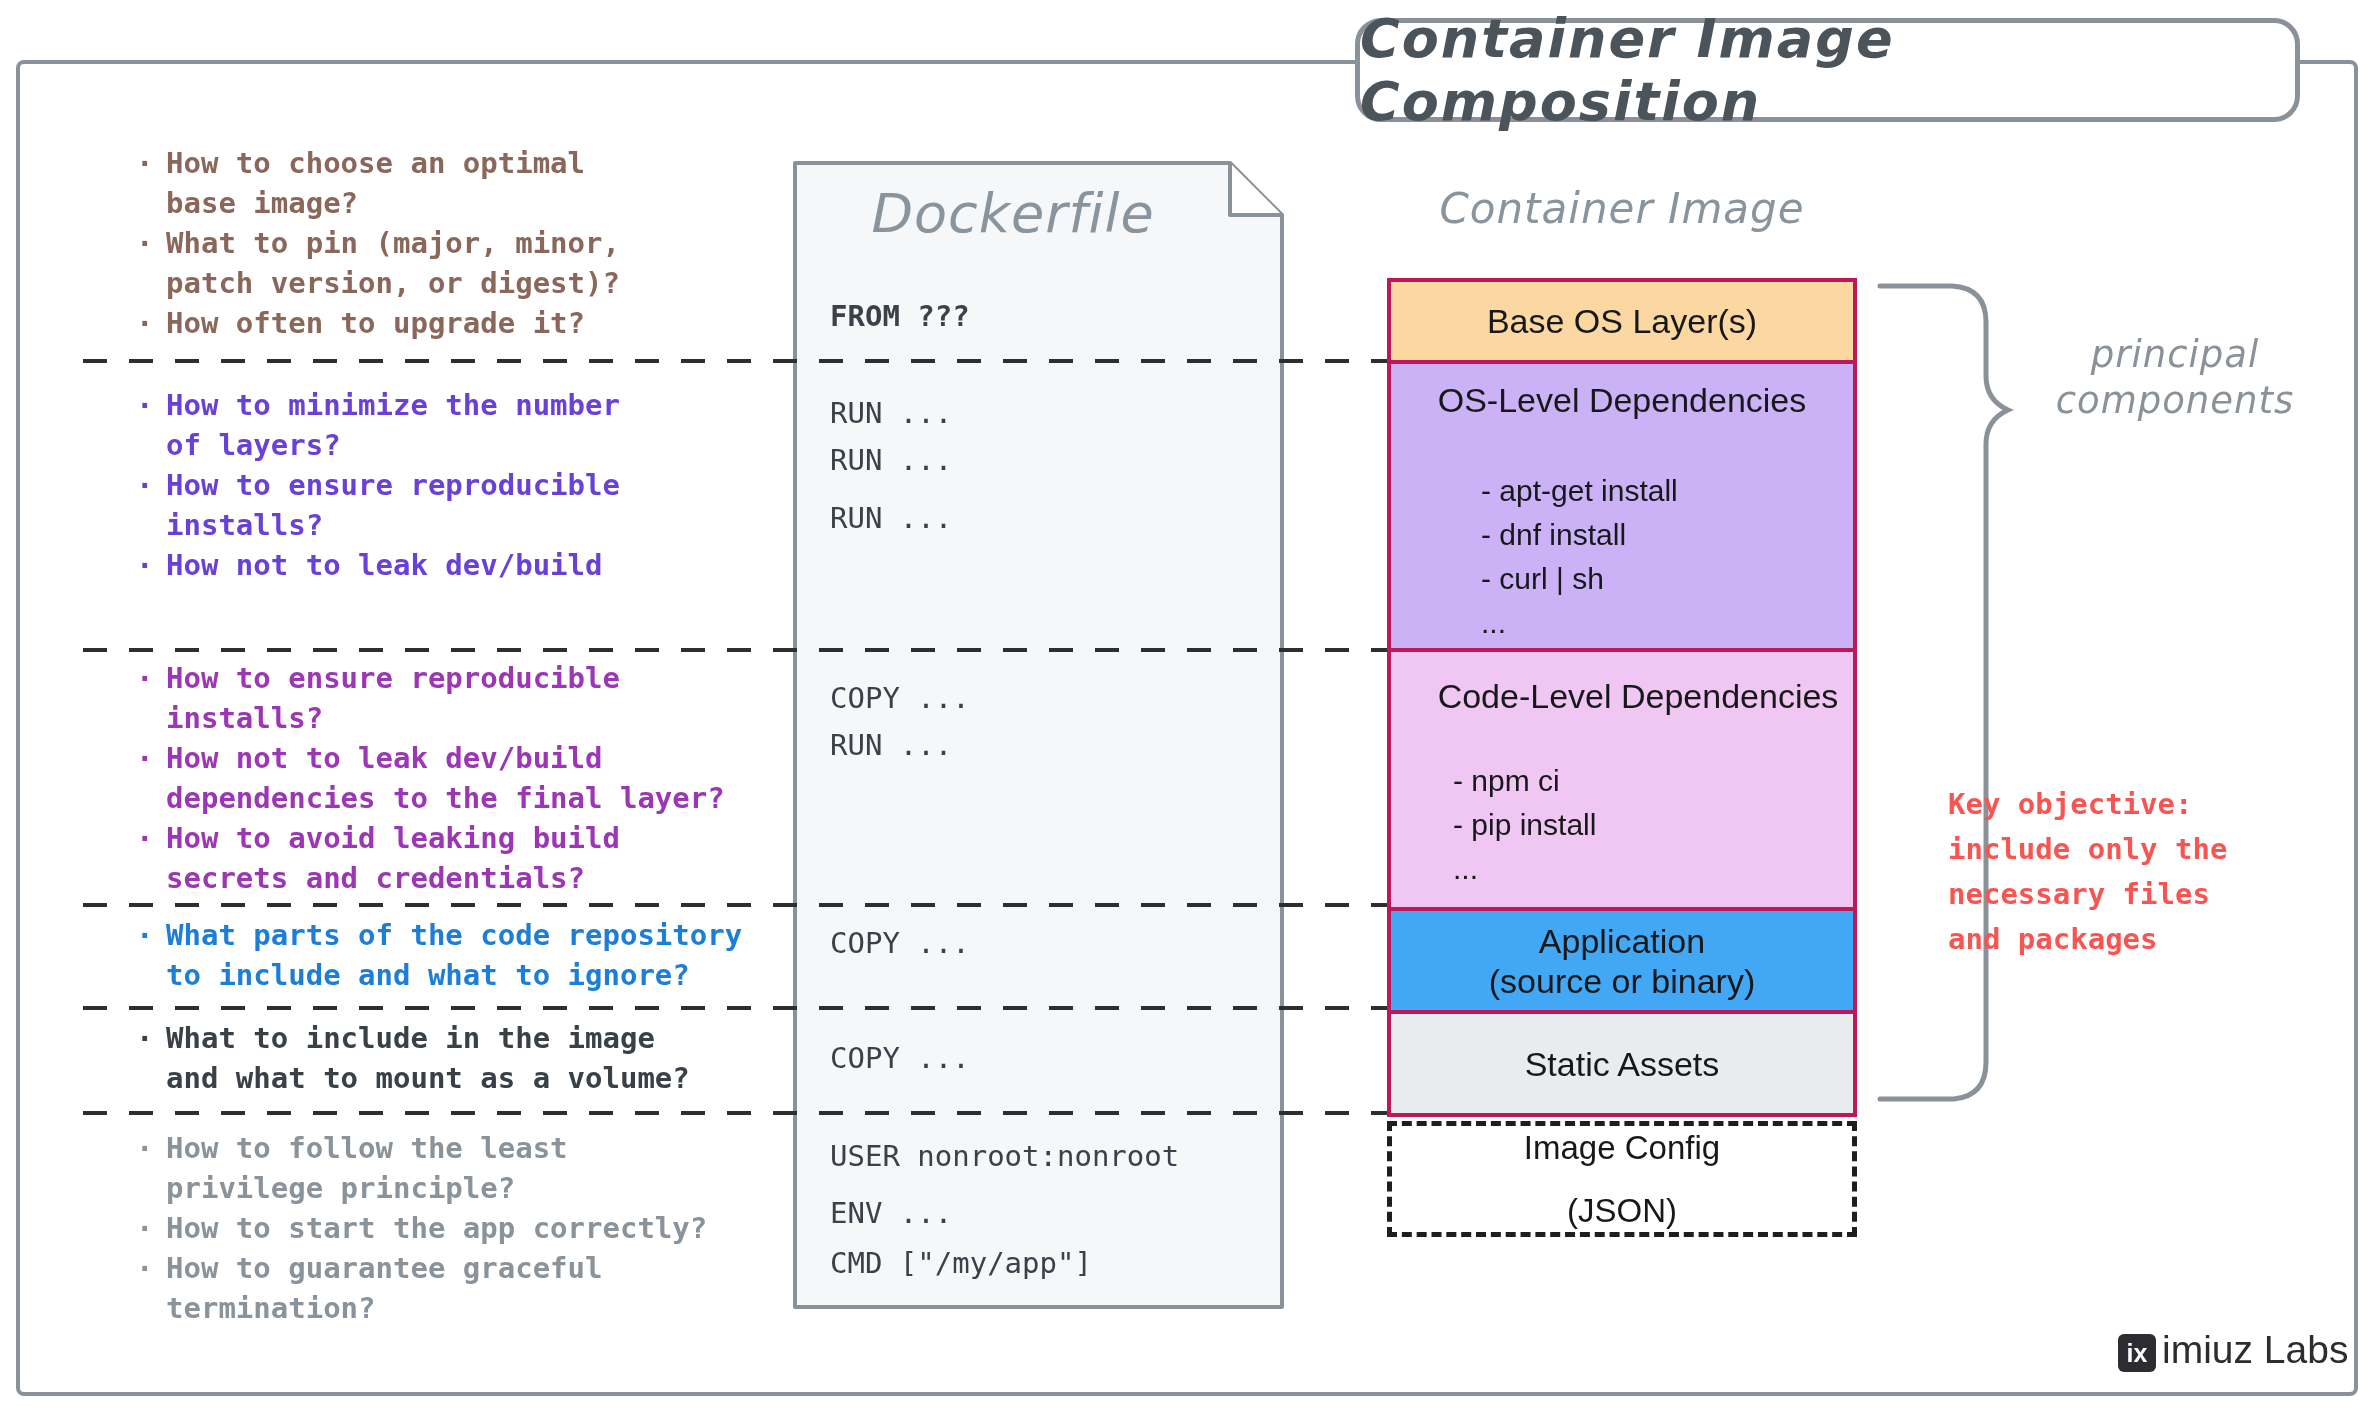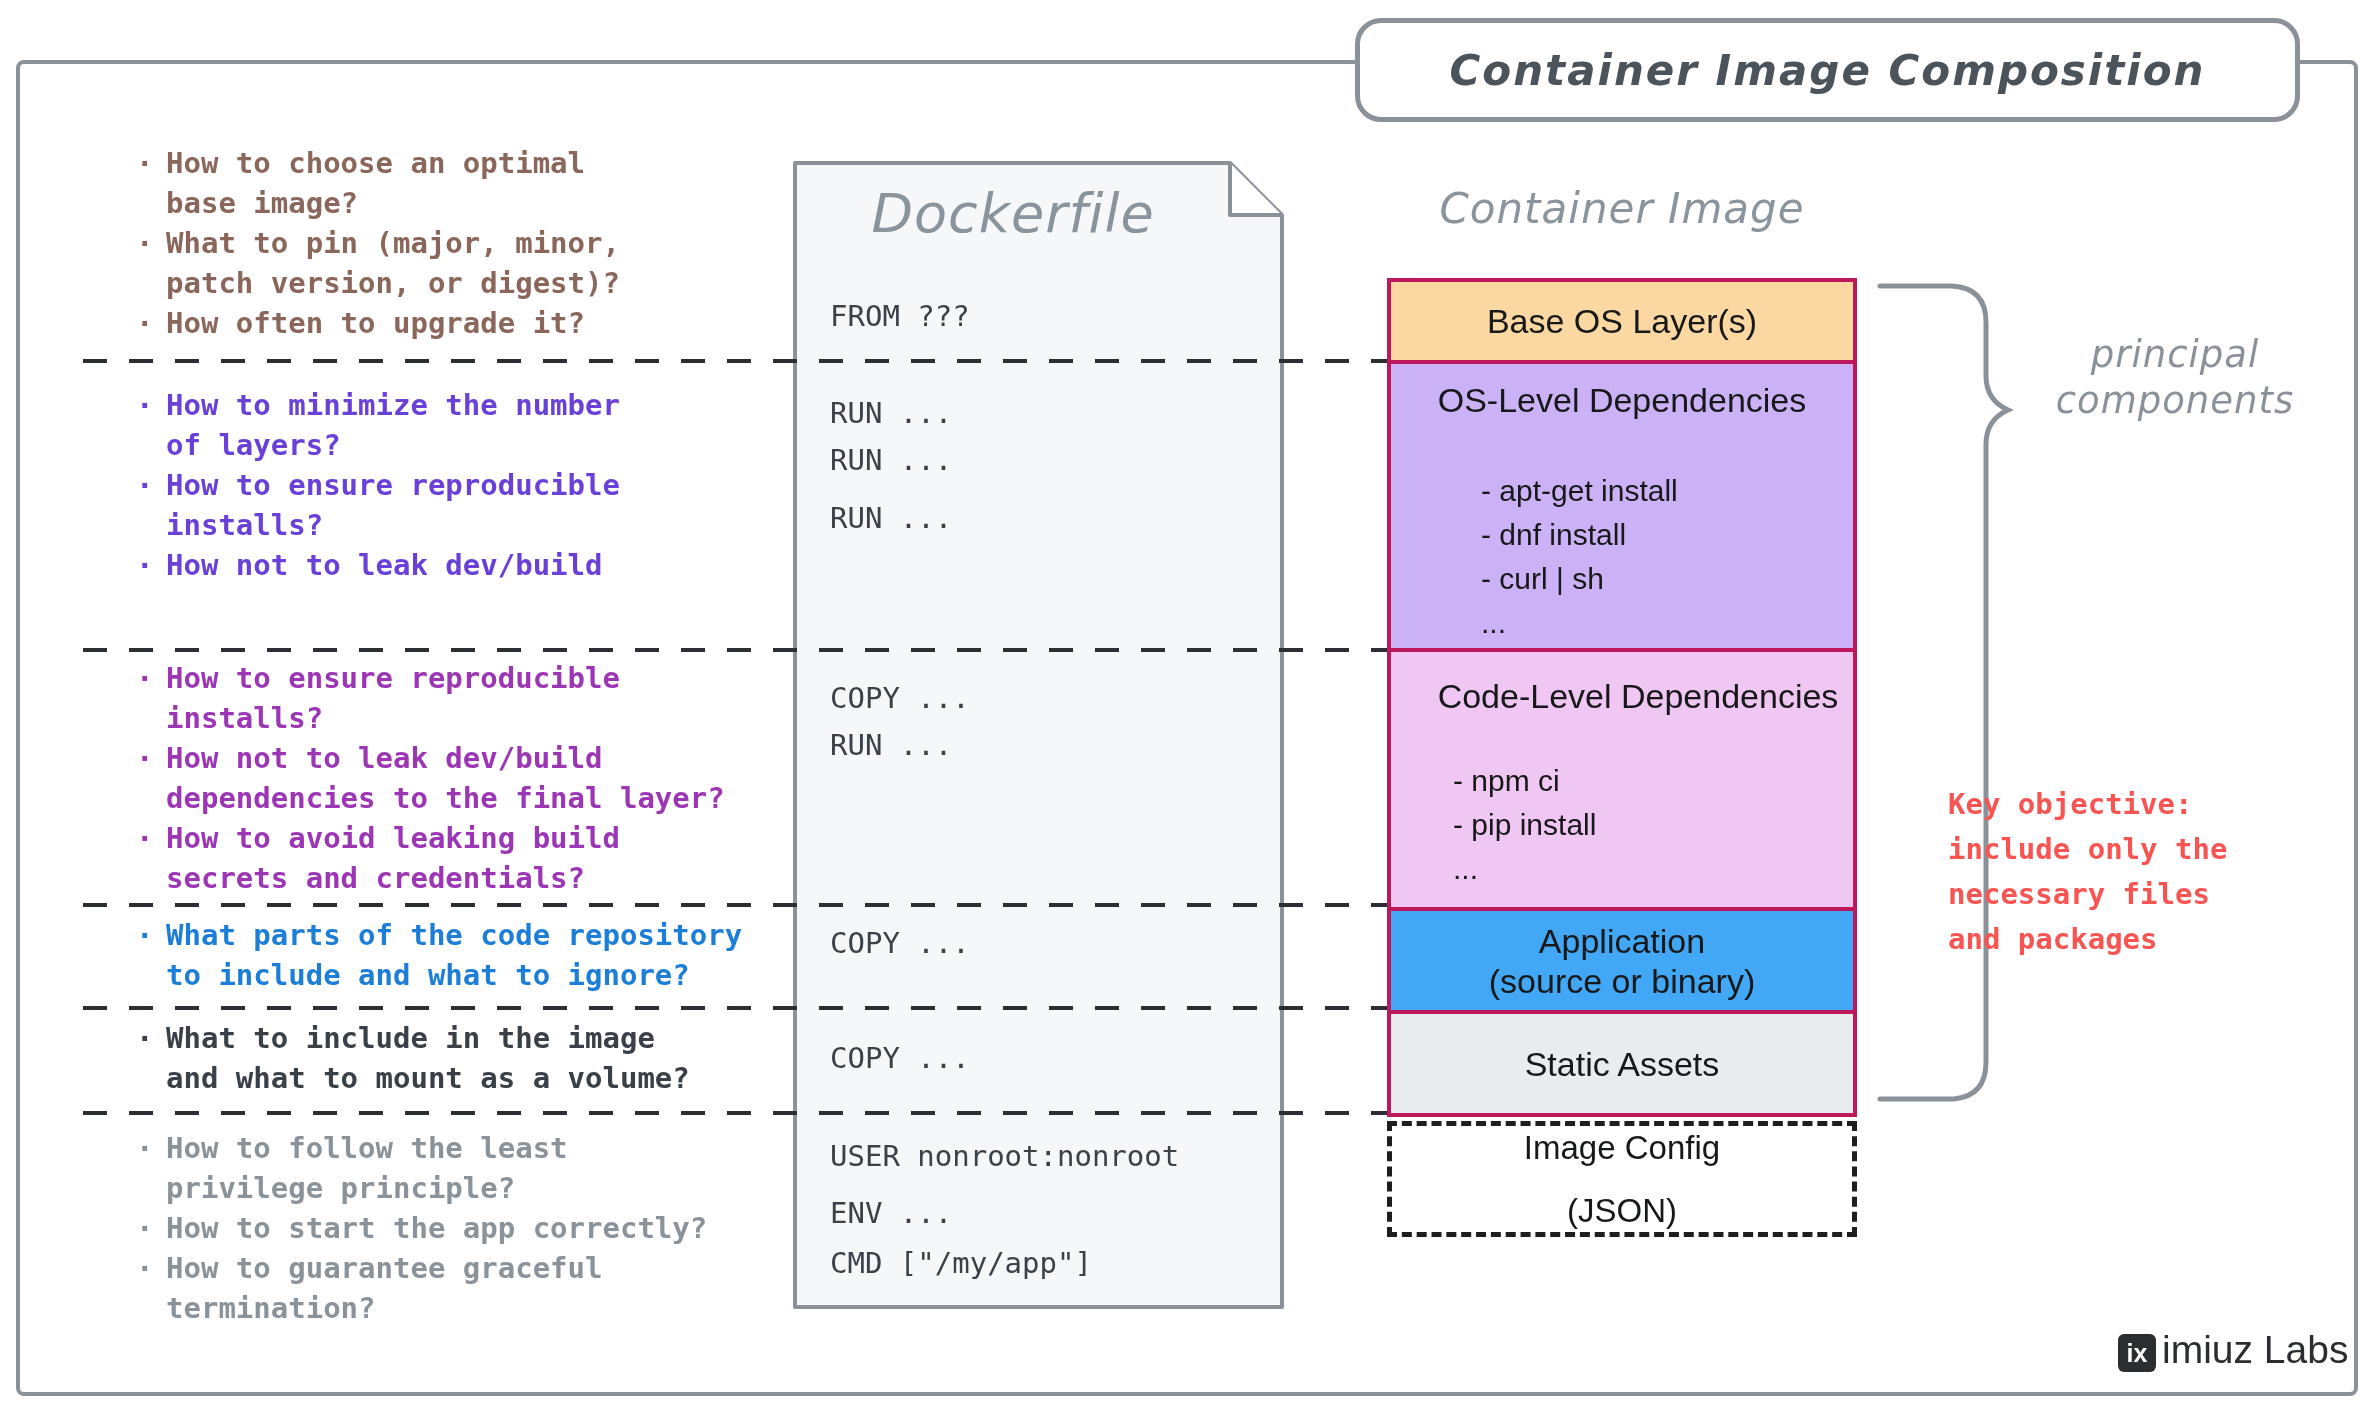--- a/index.html
+++ b/index.html
@@ -7,21 +7,21 @@
           font-family:"DejaVu Sans",sans-serif;}
 
   
   .frame{position:absolute;left:16px;top:60px;width:2334px;height:1328px;
          border:4px solid #8a9199;border-radius:8px;z-index:1;}
 
   
   .title-box{position:absolute;left:1355px;top:18px;width:935px;height:94px;
              background:#ffffff;border:5px solid #8a9199;border-radius:26px;z-index:6;
              display:flex;align-items:center;justify-content:center;}
-  .title-box span{font-style:italic;font-weight:600;font-size:42px;color:#4b535b;letter-spacing:2px;}
+  .title-box span{font-style:italic;font-weight:600;font-size:54px;color:#4b535b;letter-spacing:2px;}
 
   
   .hand{font-style:italic;letter-spacing:1px;color:#8a949c;}
 
   
   .dash{position:absolute;left:83px;width:1304px;height:4px;z-index:2;
         background:repeating-linear-gradient(90deg,#2b2e33 0 24px,transparent 24px 46px);}
 
   
   #shapes{position:absolute;left:0;top:0;z-index:1;}
@@ -127,21 +127,21 @@
       </div>
       <div class="qgroup" style="top: 1128px; color: rgb(138, 146, 154);">
         <div class="qline"><span class="qbullet">·</span>How to follow the least</div>
         <div class="qline">privilege principle?</div>
         <div class="qline"><span class="qbullet">·</span>How to start the app correctly?</div>
         <div class="qline"><span class="qbullet">·</span>How to guarantee graceful</div>
         <div class="qline">termination?</div>
       </div>
     </div>
   <div id="dockerfile-code">
-      <div class="df-line" style="top: 299px;">FROM ???</div>
+      <div class="df-line" style="top: 299px; font-weight: bold;">FROM ???</div>
       <div class="df-line" style="top: 396px;">RUN ...</div>
       <div class="df-line" style="top: 443px;">RUN ...</div>
       <div class="df-line" style="top: 501px;">RUN ...</div>
       <div class="df-line" style="top: 681px;">COPY ...</div>
       <div class="df-line" style="top: 728px;">RUN ...</div>
       <div class="df-line" style="top: 926px;">COPY ...</div>
       <div class="df-line" style="top: 1041px;">COPY ...</div>
       <div class="df-line" style="top: 1139px;">USER nonroot:nonroot</div>
       <div class="df-line" style="top: 1196px;">ENV ...</div>
       <div class="df-line" style="top: 1246px;">CMD ["/my/app"]</div>

